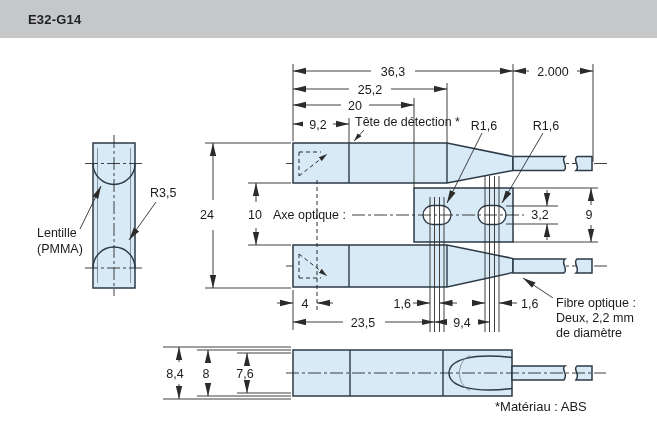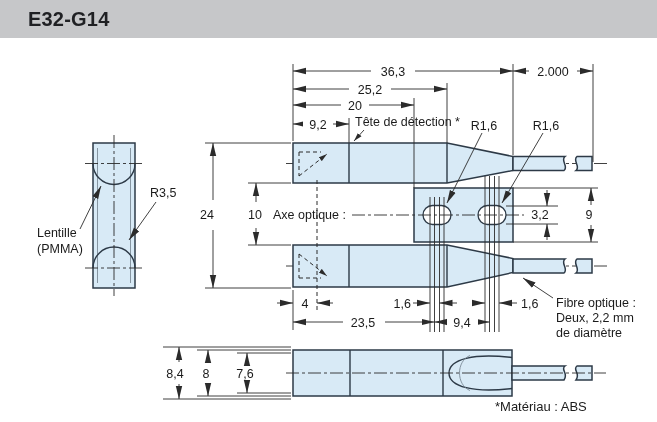--- a/index.html
+++ b/index.html
@@ -1,20 +1,20 @@
 <!DOCTYPE html>
 <html><head>
 <meta charset="utf-8">
 <style>
   html,body{margin:0;padding:0;background:#fff;}
   #page{position:relative;width:657px;height:422px;background:#ffffff;overflow:hidden;
         font-family:"Liberation Sans",sans-serif;}
   #titlebar{position:absolute;left:0;top:0;width:657px;height:38px;background:#c6c7c9;
             display:flex;align-items:center;}
-  #titlebar .title{font-size:20px;font-weight:bold;color:#1f2023;padding-left:28px;
+  #titlebar .title{font-size:13px;font-weight:bold;color:#1f2023;padding-left:28px;
                    letter-spacing:0.2px;}
   svg{position:absolute;left:0;top:38px;}
   text{font-family:"Liberation Sans",sans-serif;font-size:12.5px;fill:#1b1b1b;}
   .part{fill:#d8eaf6;stroke:#2d3a47;stroke-width:1.5;stroke-linejoin:miter;}
   .pline{stroke:#2d3a47;stroke-width:1.4;fill:none;}
   .pthin{stroke:#7d8b97;stroke-width:0.9;fill:none;}
   .hole{fill:#ffffff;stroke:#2d3a47;stroke-width:1.3;}
   .dim{stroke:#2b2b2b;stroke-width:0.9;fill:none;}
   .cl{stroke:#2b2b2b;stroke-width:0.9;fill:none;stroke-dasharray:13 3 3 3;}
   .dash{stroke:#2b2b2b;stroke-width:1;fill:none;stroke-dasharray:4 3;}

